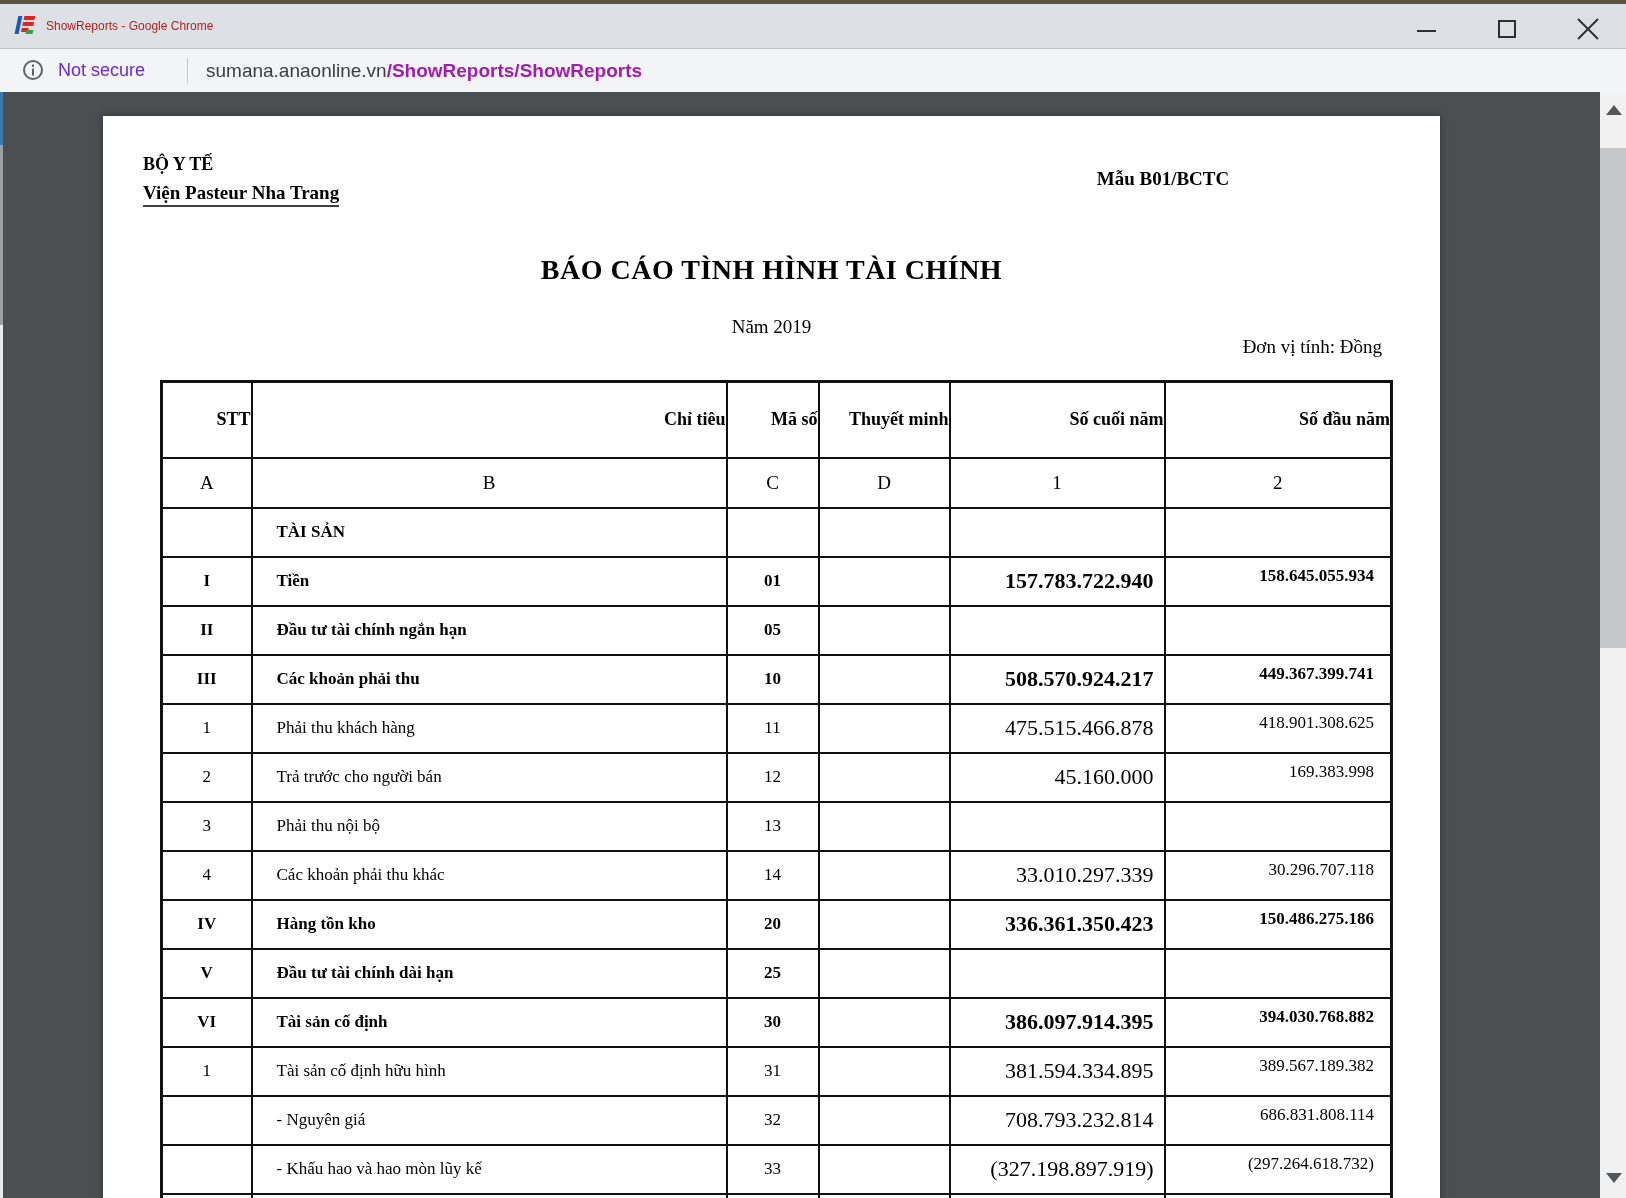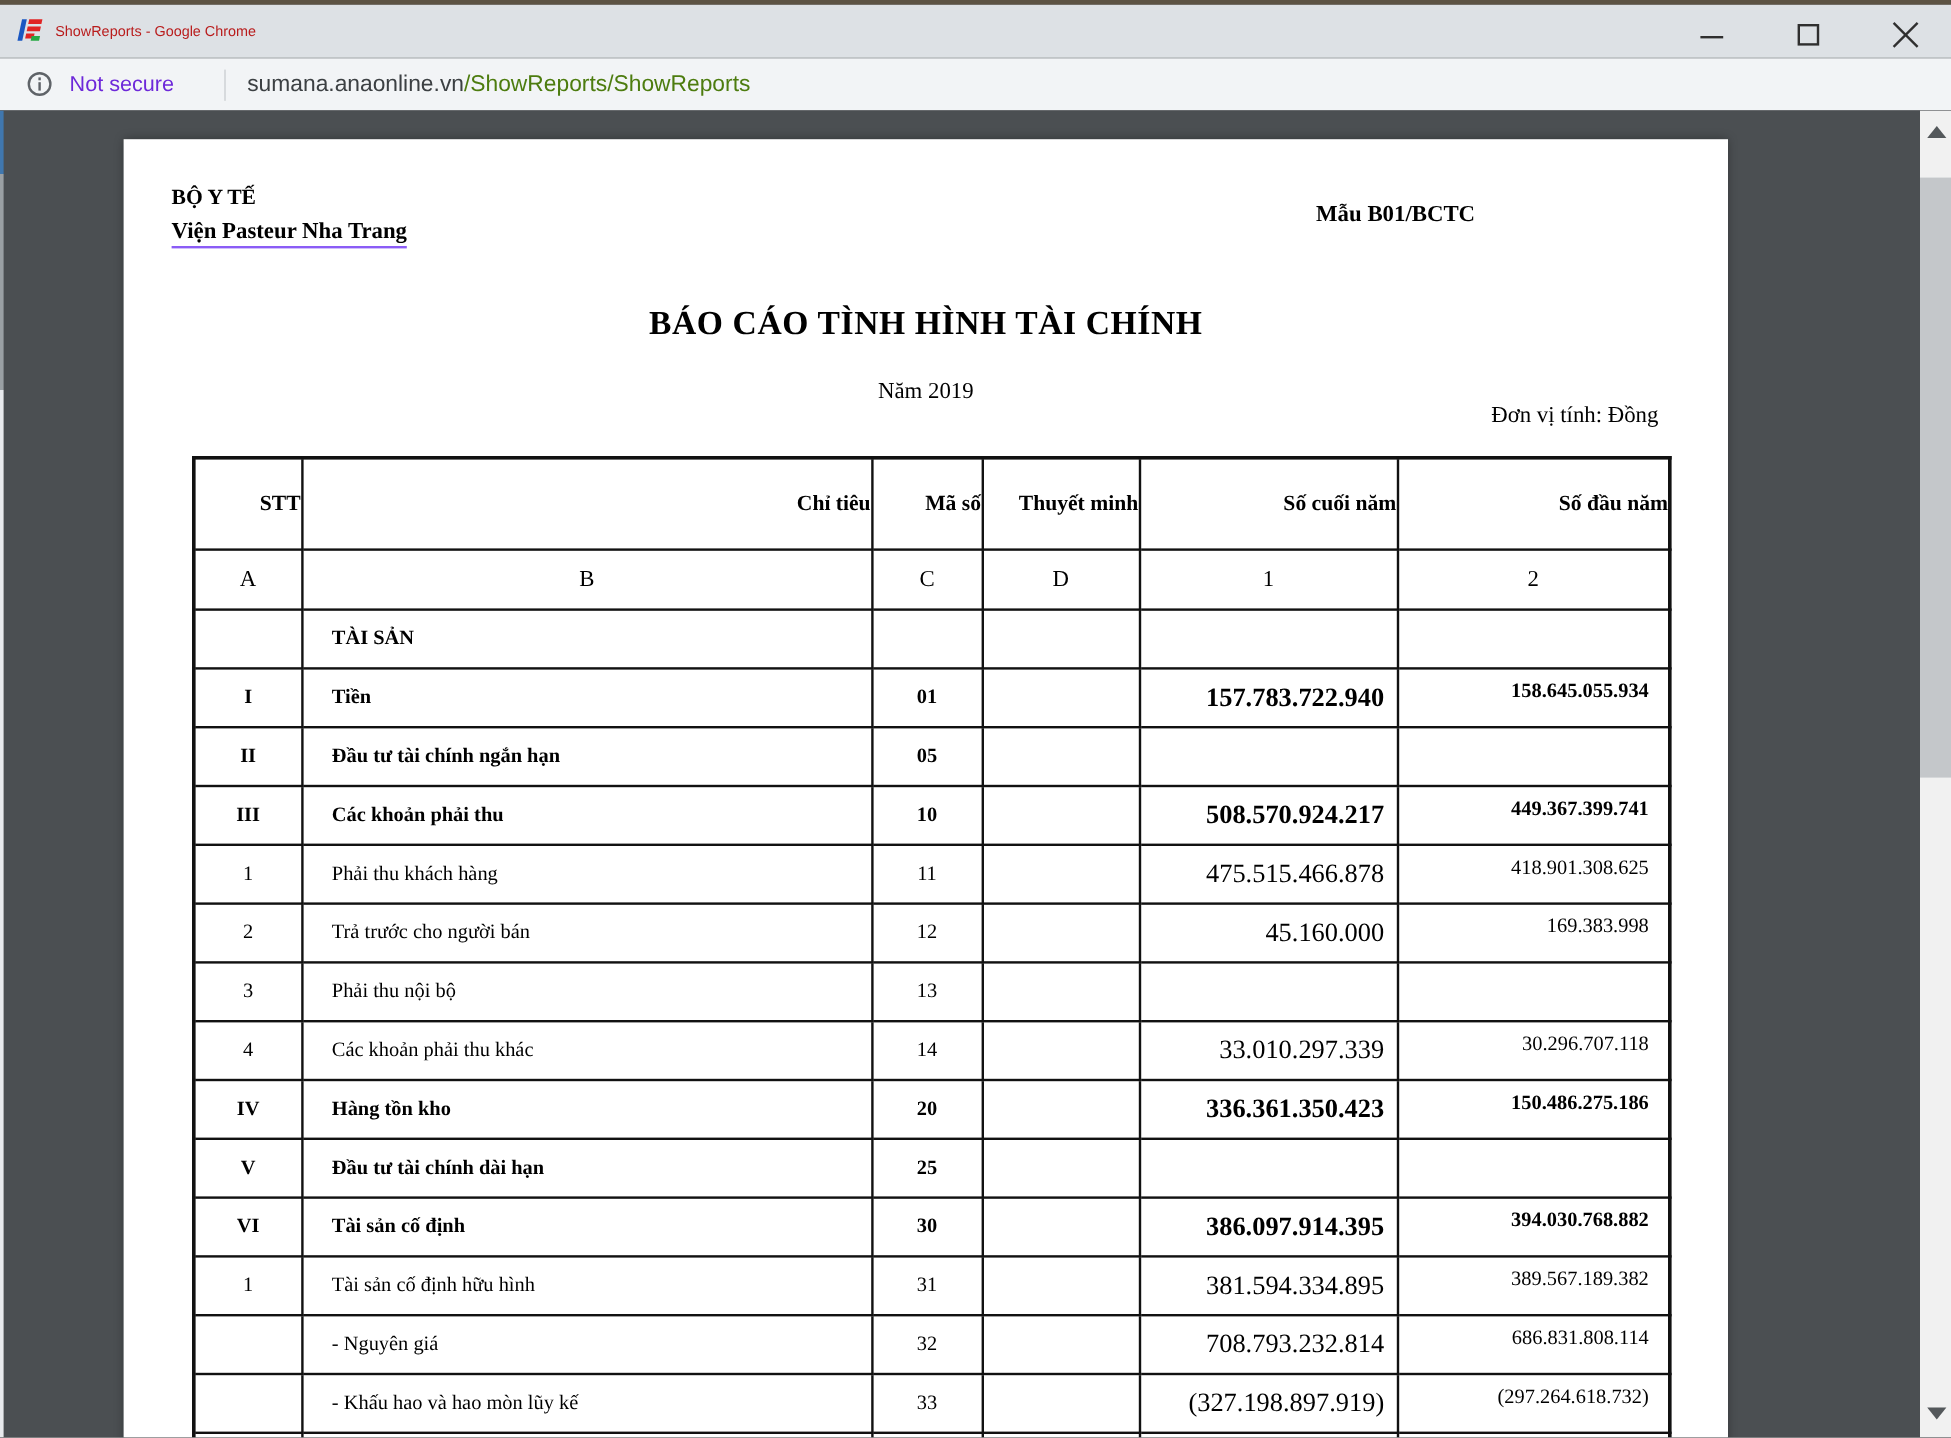--- a/index.html
+++ b/index.html
@@ -22,21 +22,21 @@
   .btn-close { position:absolute; left:1568px; top:4px; width:40px; height:40px; cursor:pointer; }
 
   .addressbar { position:absolute; left:0; top:48px; width:1626px; height:44px;
                 background:#f2f4f6; border-top:1px solid #bfc2c5; }
   .info-icon { position:absolute; left:22px; top:10px; width:22px; height:22px; }
   .sec-label { position:absolute; left:58px; top:0; height:43px; line-height:43px;
                font-size:18px; color:#6d28d9; }
   .url-sep { position:absolute; left:187px; top:9px; width:1px; height:26px; background:#c6c9cc; }
   .url-text { position:absolute; left:206px; top:0; height:43px; line-height:43px; font-size:19px; }
   .url-host { color:#3c4043; }
-  .url-path { color:#4d7c0f; }
+  .url-path { color:#a21caf;font-weight:bold; }
 
   
   .content { position:absolute; left:0; top:92px; width:1626px; height:1106px;
              background:#4b4f52; overflow:hidden; }
   .edge-blue  { position:absolute; left:0; top:0;   width:3px; height:53px;  background:#4077ae; }
   .edge-gray  { position:absolute; left:0; top:53px; width:3px; height:180px; background:#9aa0a4; }
   .edge-light { position:absolute; left:0; top:233px; width:3px; height:873px; background:#e8eaed; }
 
   .scrollbar { position:absolute; left:1600px; top:0; width:26px; height:1106px; background:#f1f1f1; }
   .sb-up   { position:absolute; left:6px; top:13px; width:0; height:0;
@@ -46,21 +46,21 @@
              border-left:8px solid transparent; border-right:8px solid transparent;
              border-top:10px solid #54585b; cursor:pointer; }
   .sb-thumb { position:absolute; left:0; top:56px; width:26px; height:500px; background:#c4c7ca; cursor:pointer; }
 
   
   .page { position:absolute; left:103px; top:24px; width:1337px; height:1110px;
           background:#ffffff; box-shadow:0 0 8px rgba(0,0,0,0.35);
           font-family:"Liberation Serif","DejaVu Serif",serif; color:#000; }
   .org-ministry { position:absolute; left:40px; top:38px; font-size:18px; font-weight:bold; }
   .org-name { position:absolute; left:40px; top:66px; font-size:19px; font-weight:bold;
-              border-bottom:2px solid #8b5cf6; padding-bottom:1px; }
+              border-bottom:2px solid #404040; padding-bottom:1px; }
   .form-block { position:absolute; left:830px; top:52px; width:460px; text-align:center; }
   .form-code { font-size:19px; font-weight:bold; }
   .form-note { font-size:18px; font-style:italic; line-height:27px; margin-top:6px; }
   .report-title { position:absolute; left:0; top:138px; width:1337px; text-align:center;
                   font-size:28px; font-weight:bold; letter-spacing:0.5px; }
   .report-period { position:absolute; left:0; top:200px; width:1337px; text-align:center; font-size:19px; }
   .unit-note { position:absolute; right:58px; top:220px; font-size:19px; }
 
   
   table.report { position:absolute; left:57px; top:264px; width:1230px;

